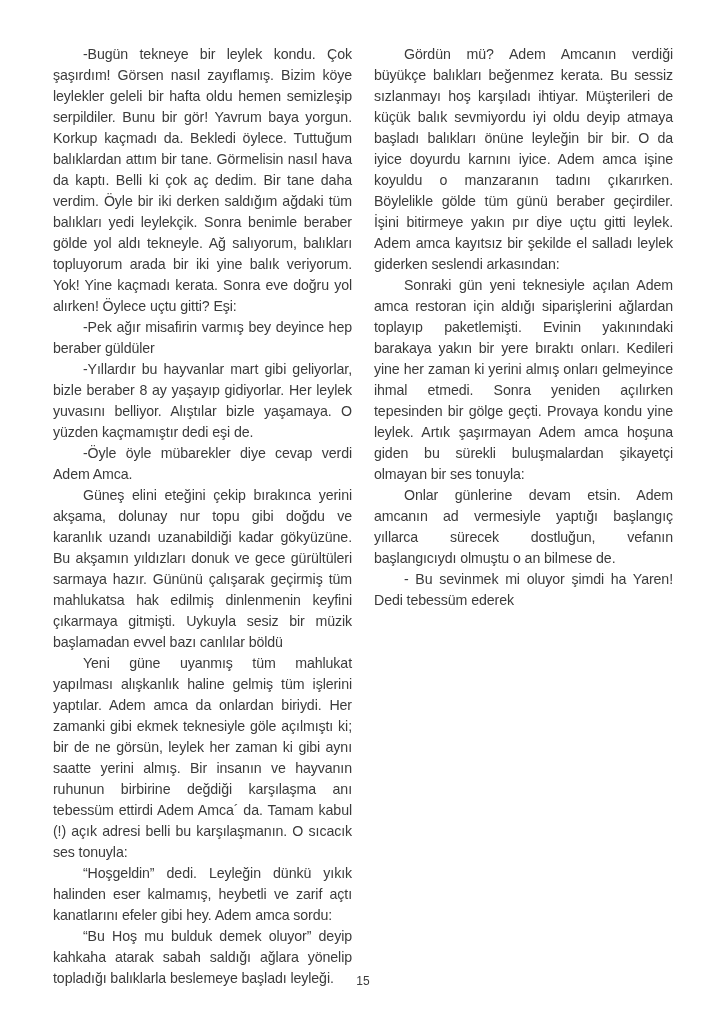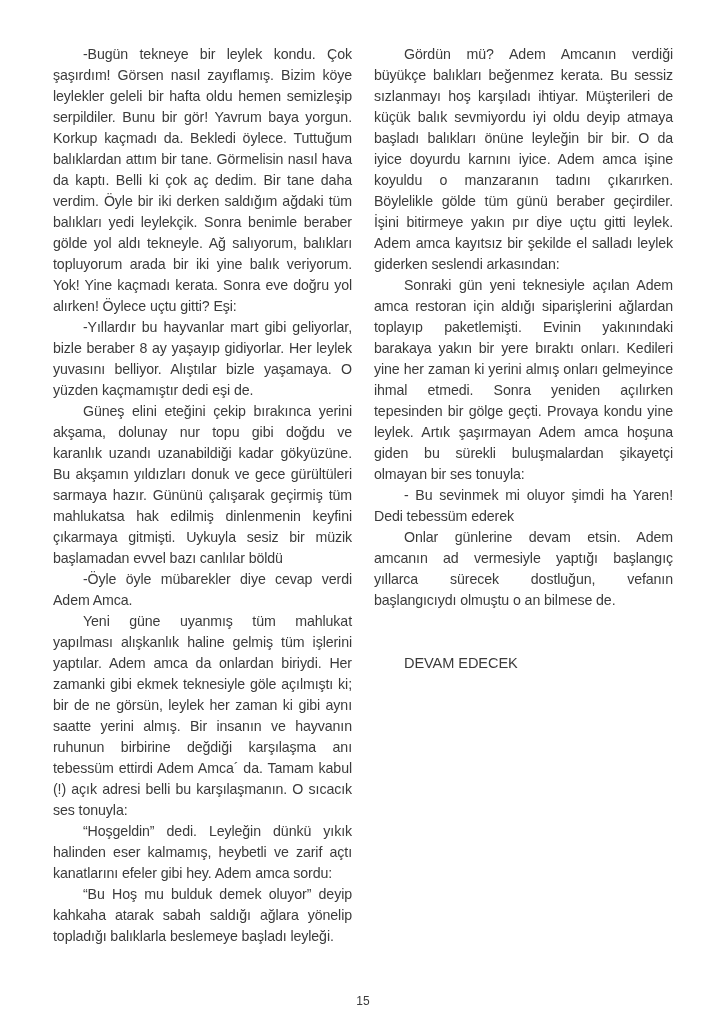--- a/index.html
+++ b/index.html
@@ -42,42 +42,42 @@
     margin: 42px 0 0 0;
     text-indent: 30px;
     text-align: left;
     font-size: 14.6px;
     line-height: 21px;
   }
   .page-number {
     position: absolute;
     left: 0;
     right: 0;
-    bottom: 16px;
+    bottom: 36px;
     text-align: center;
     font-size: 12px;
     color: #3b3b3b;
   }
 </style>
 </head>
 <body>
 
 <div class="page">
   <div class="columns">
     <div class="col">
         <p class="para">-Bugün tekneye bir leylek kondu. Çok şaşırdım!  Görsen nasıl zayıflamış. Bizim köye leylekler geleli bir hafta oldu hemen semizleşip serpildiler. Bunu bir  gör! Yavrum baya yorgun. Korkup kaçmadı da. Bekledi öylece. Tuttuğum balıklardan attım  bir tane. Görmelisin nasıl hava da kaptı. Belli ki çok aç dedim. Bir tane daha verdim. Öyle bir iki derken saldığım ağdaki tüm balıkları yedi leylekçik. Sonra benimle beraber gölde yol aldı tekneyle. Ağ salıyorum, balıkları topluyorum arada bir iki yine balık veriyorum. Yok!  Yine kaçmadı kerata. Sonra eve doğru yol alırken! Öylece  uçtu gitti? Eşi:</p>
+        <p class="para">-Pek ağır misafirin varmış bey deyince hep beraber güldüler</p>
         <p class="para">-Yıllardır bu hayvanlar mart gibi geliyorlar, bizle beraber 8 ay yaşayıp gidiyorlar. Her leylek yuvasını belliyor. Alıştılar bizle yaşamaya. O yüzden kaçmamıştır dedi eşi de.</p>
+        <p class="para">-Öyle öyle mübarekler diye cevap verdi Adem Amca.</p>
         <p class="para">Güneş elini eteğini çekip bırakınca yerini akşama, dolunay nur topu gibi doğdu ve karanlık uzandı  uzanabildiği kadar gökyüzüne. Bu akşamın yıldızları donuk ve gece gürültüleri sarmaya hazır. Gününü çalışarak geçirmiş tüm mahlukatsa hak edilmiş dinlenmenin keyfini çıkarmaya gitmişti. Uykuyla sesiz bir müzik başlamadan evvel bazı canlılar böldü</p>
-        <p class="para">-Öyle öyle mübarekler diye cevap verdi Adem Amca.</p>
         <p class="para">Yeni güne uyanmış tüm mahlukat  yapılması alışkanlık haline gelmiş tüm işlerini yaptılar. Adem amca da onlardan biriydi. Her zamanki gibi ekmek teknesiyle göle açılmıştı ki; bir de ne görsün, leylek her zaman ki gibi aynı saatte yerini almış.  Bir insanın ve hayvanın ruhunun birbirine değdiği karşılaşma anı tebessüm ettirdi Adem Amca´ da.  Tamam kabul (!) açık adresi belli bu  karşılaşmanın. O sıcacık ses tonuyla:</p>
         <p class="para">“Hoşgeldin” dedi. Leyleğin dünkü yıkık halinden eser kalmamış, heybetli ve zarif açtı kanatlarını efeler gibi hey. Adem amca sordu:</p>
         <p class="para">“Bu Hoş mu bulduk demek oluyor” deyip kahkaha atarak sabah saldığı ağlara yönelip topladığı balıklarla beslemeye başladı leyleği.</p>
       </div>
     <div class="col">
     <p class="para">Gördün mü? Adem Amcanın verdiği büyükçe balıkları beğenmez kerata. Bu sessiz sızlanmayı hoş karşıladı ihtiyar. Müşterileri de küçük balık sevmiyordu iyi oldu deyip atmaya başladı balıkları önüne leyleğin bir bir. O da iyice doyurdu karnını iyice.  Adem amca işine koyuldu o manzaranın tadını çıkarırken. Böylelikle gölde tüm günü beraber geçirdiler. İşini bitirmeye yakın pır diye uçtu gitti leylek. Adem amca kayıtsız bir şekilde el  salladı leylek giderken seslendi arkasından:</p>
         <p class="para">Sonraki gün yeni teknesiyle açılan Adem amca  restoran için aldığı siparişlerini ağlardan toplayıp paketlemişti. Evinin yakınındaki barakaya yakın bir yere bıraktı onları. Kedileri yine her zaman ki yerini almış onları gelmeyince ihmal etmedi. Sonra yeniden açılırken tepesinden bir gölge geçti. Provaya kondu yine leylek. Artık şaşırmayan Adem amca hoşuna giden bu sürekli buluşmalardan şikayetçi olmayan bir ses tonuyla:</p>
+        <p class="para">Onlar günlerine devam etsin. Adem amcanın ad vermesiyle yaptığı başlangıç yıllarca sürecek dostluğun, vefanın başlangıcıydı olmuştu o an bilmese de.</p>
         <p class="para">- Bu sevinmek mi oluyor şimdi ha Yaren! Dedi tebessüm ederek</p>
-        <p class="para">Onlar günlerine devam etsin. Adem amcanın ad vermesiyle yaptığı başlangıç yıllarca sürecek dostluğun, vefanın başlangıcıydı olmuştu o an bilmese de.</p>
-        <p class="closing">DEVAM EDECEK</p>
       </div>
   </div>
   <div class="page-number">15</div>
 </div>
 
 </body></html>

